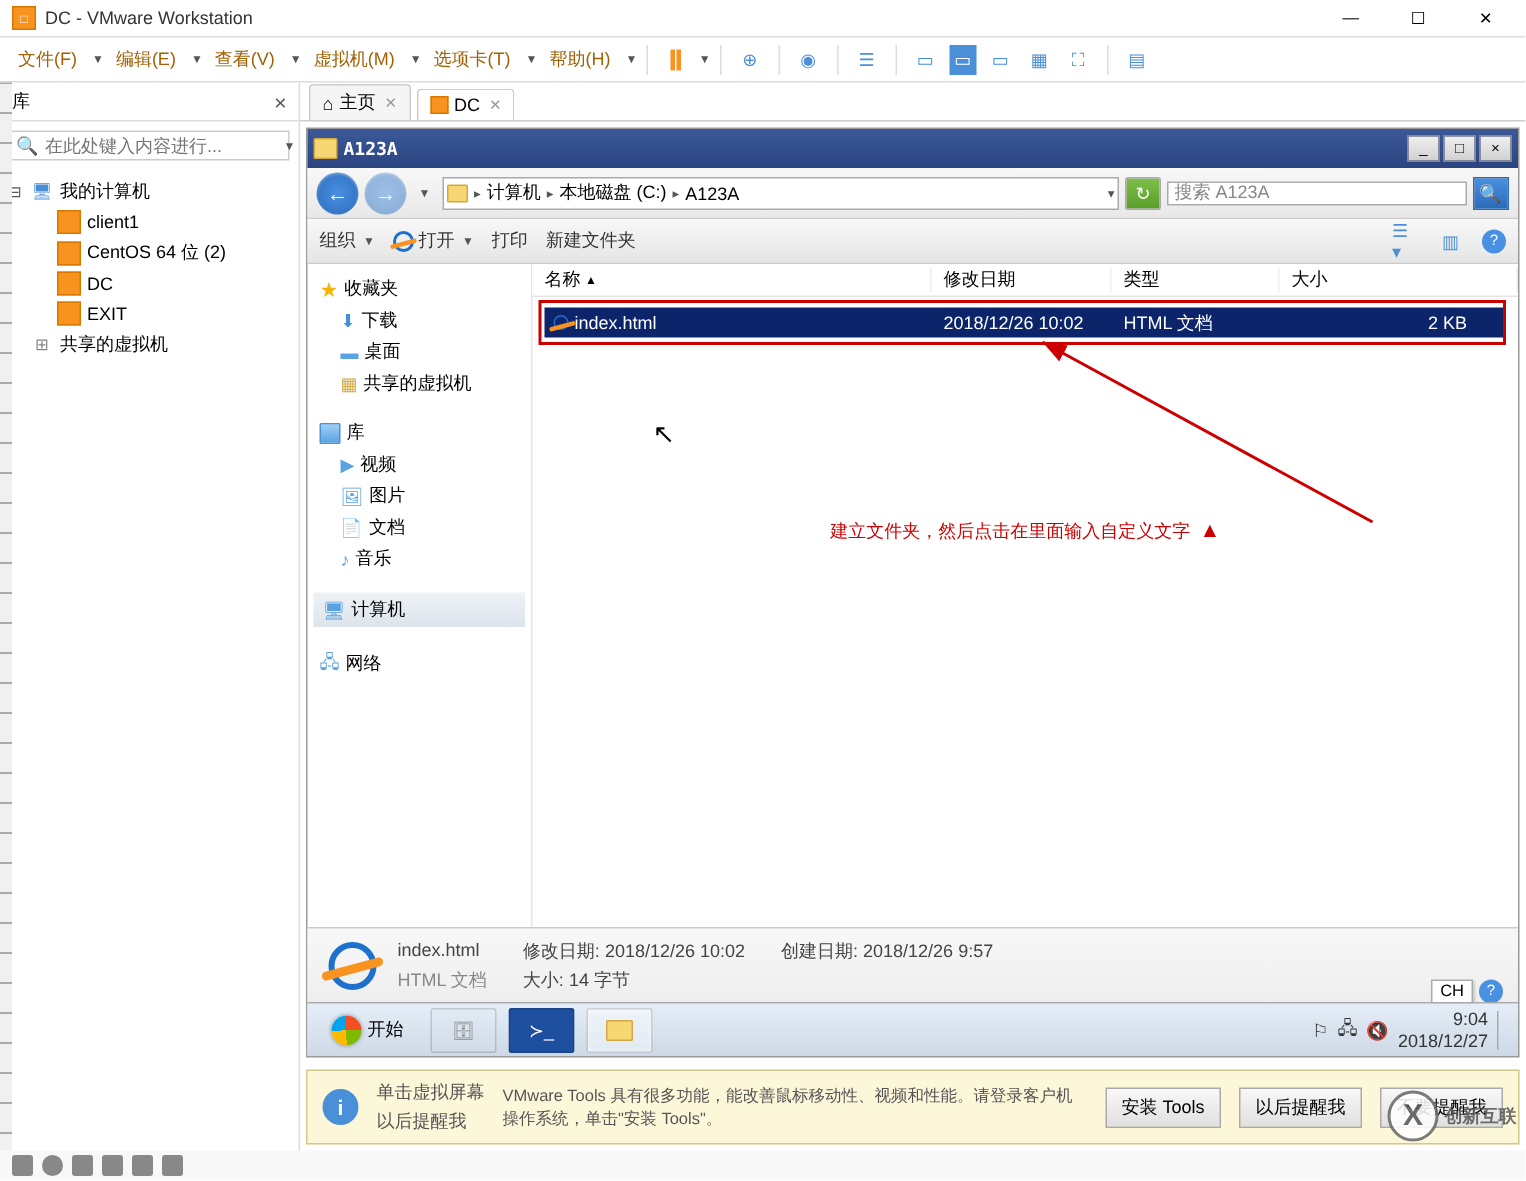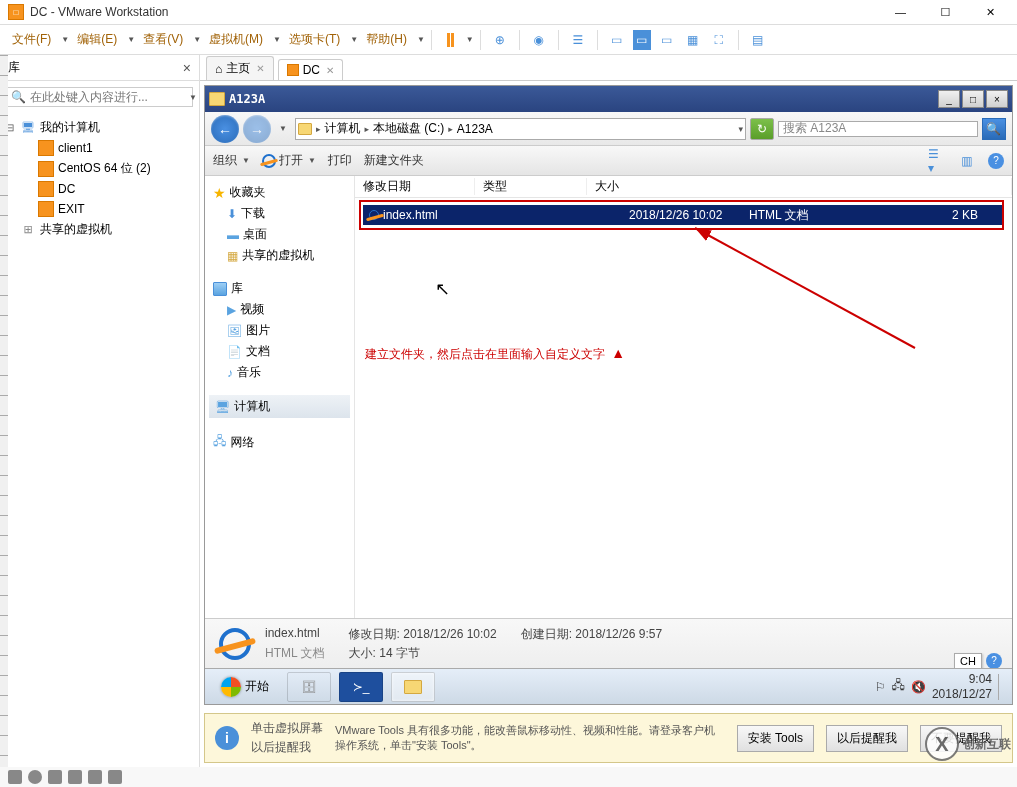--- a/index.html
+++ b/index.html
@@ -104,21 +104,21 @@
 .file-rows { position: relative; flex: 1; }
 .red-box { position: absolute; top: 2px; left: 4px; right: 8px; height: 30px; border: 2px solid #c00; }
 .file-row { height: 20px; display: flex; align-items: center; background: #0b246a; color: #fff; font-family: SimSun, monospace; margin: 7px 10px 2px 8px;}
 .file-row .cell { padding: 0 6px; overflow: hidden; white-space: nowrap; }
 .cell-name { width: 260px; display: flex; align-items: center; gap: 4px; }
 .cell-date { width: 120px; }
 .cell-type { width: 112px; }
 .cell-size { flex: 1; text-align: right; padding-right: 24px !important; }
 
 .cursor-arrow { position: absolute; top: 80px; left: 80px; font-size: 18px; color: #000; }
-.annotation { position: absolute; top: 140px; left: 10px; right: 10px; color: #c00; font-size: 22px; text-align: left; }
+.annotation { position: absolute; top: 140px; left: 10px; right: 10px; color: #c00; font-size: 22px; text-align: center; }
 .annotation-arrow { stroke: #c00; stroke-width: 2; fill: none;}
 .arrow-overlay { position: absolute; top: 20px; left: 300px; pointer-events: none; }
 
 
 .details-pane { height: 50px; border-top: 1px solid #ccc; background: linear-gradient(#f8f8f8, #eee); display: flex; align-items: center; padding: 4px 10px; gap: 10px; }
 .details-icon { width: 40px; height: 40px; display: flex; align-items: center; justify-content: center; }
 .big-ie { width: 32px; height: 32px; border: 4px solid #1e70cd; border-radius: 50%; position: relative; }
 .big-ie::after { content: ''; position: absolute; width: 42px; height: 6px; background: #f7931e; top: 11px; left: -9px; transform: rotate(-15deg); border-radius: 3px;}
 .details-text { display: grid; grid-template-columns: auto auto auto auto; column-gap: 24px; row-gap: 2px; font-family: SimSun, monospace; font-size: 12px; color: #444; }
 .details-spacer { flex: 1;}
@@ -369,20 +369,24 @@
           <div class="exp-tree-section">
             <div class="exp-tree-head">
                 <span style="color:#5aa3e0;">🖧</span>
                 <span>网络</span>
               </div>
           </div>
         </div>
 
         <div class="file-list">
           <div class="file-columns">
+            <div class="col col-name">
+                <span>名称</span> 
+                <span style="font-size:8px;">▲</span>
+              </div>
             <div class="col col-date">修改日期</div>
             <div class="col col-type">类型</div>
             <div class="col col-size">大小</div>
           </div>
           <div class="file-rows">
             <div class="red-box"></div>
             <div class="file-row">
               <div class="cell cell-name">
                   <span class="ie-circle" style="width:10px;height:10px;border-width:1.5px;"></span>
                   <span>index.html</span>

